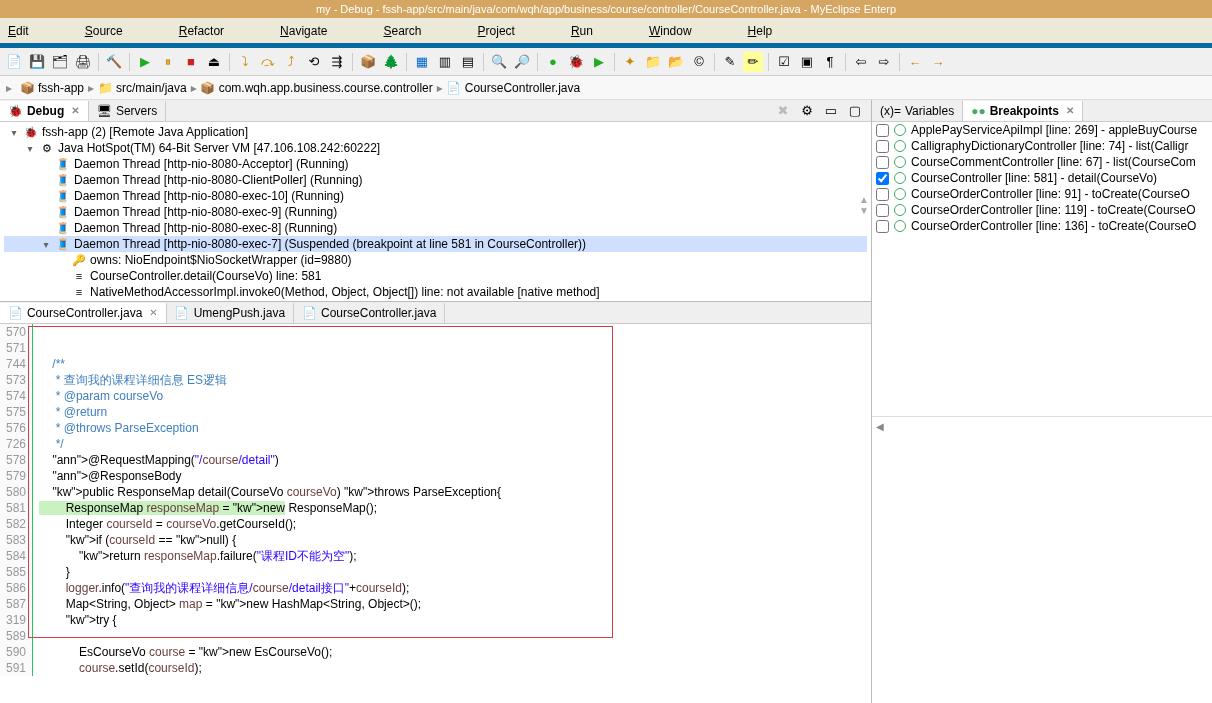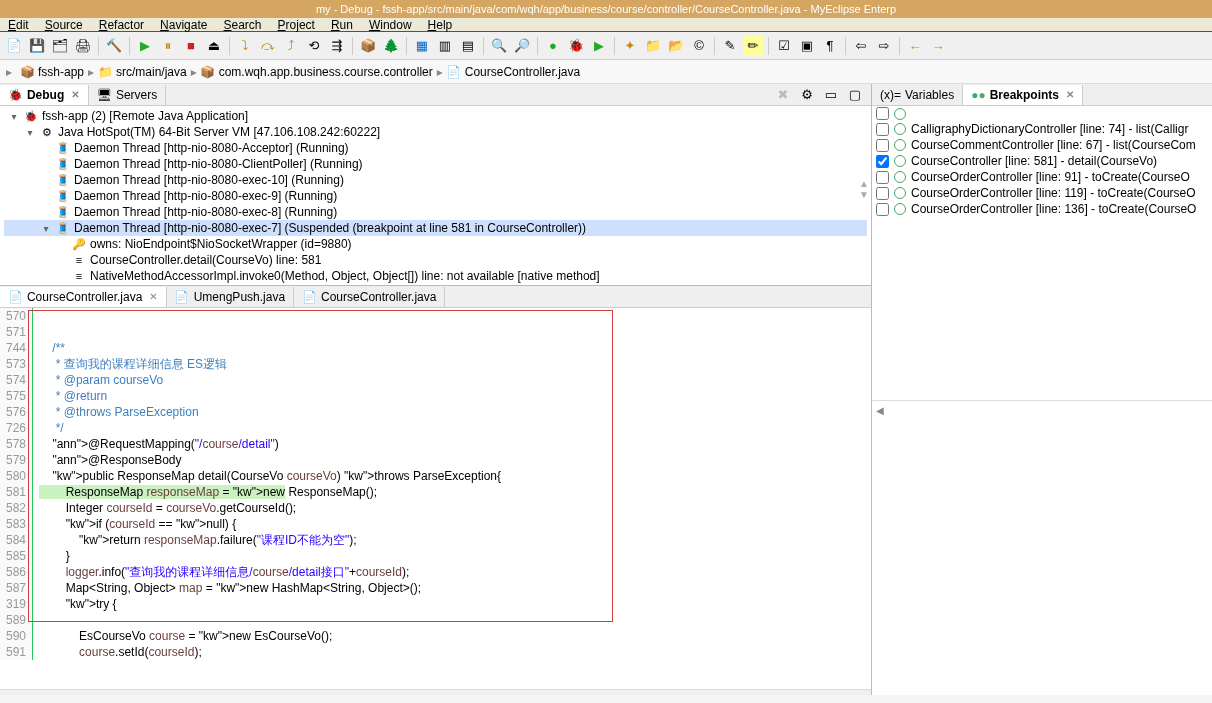--- a/index.html
+++ b/index.html
@@ -1,18 +1,18 @@
 <!DOCTYPE html>
 <html><head>
 <meta charset="utf-8">
 <style>
 * { margin:0; padding:0; box-sizing:border-box; font-family:"Segoe UI",Tahoma,sans-serif; font-size:12px; }
 body { background:#f5f5f5; color:#000; width:1212px; height:703px; overflow:hidden; }
 .titlebar { background:#d4a662; color:#fff; height:18px; display:flex; align-items:center; justify-content:center; font-size:11px; white-space:nowrap; overflow:hidden; }
-.menubar { background:#ece9d8; height:14px; display:flex; align-items:center; border-bottom:1px solid #0369a1; }
+.menubar { background:#ece9d8; height:30px; display:flex; align-items:center; border-bottom:5px solid #0369a1;gap:40px; }
 .menubar .mi { padding:2px 8px; cursor:pointer; }
 .mi u { text-decoration:underline; }
 .toolbar { background:#f0f0f0; height:28px; display:flex; align-items:center; gap:3px; border-bottom:1px solid #ccc; padding:0 4px; }
 .tb-icon { width:20px; height:20px; display:flex; align-items:center; justify-content:center; font-size:13px; cursor:pointer; }
 .tb-sep { width:1px; height:18px; background:#ccc; margin:0 2px; }
 .breadcrumb { background:#f8f8f8; height:24px; display:flex; align-items:center; padding:0 6px; border-bottom:1px solid #ddd; gap:4px; font-size:11px; }
 .breadcrumb .bc-item { display:flex; align-items:center; gap:3px; cursor:pointer; }
 .breadcrumb .sep { color:#888; }
 .main { display:flex; height:calc(100% - 92px); }
 .left-col { flex:1; display:flex; flex-direction:column; border-right:1px solid #bbb; min-width:0; }
@@ -292,20 +292,21 @@
       <div class="vtab active">
         <span style="color:#4a6">●●</span>
         <span>Breakpoints</span>
         <span class="xclose">✕</span>
       </div>
     </div>
     <div class="bp-view" id="bp-view">
         <div class="bp-row">
           <input type="checkbox" style="">
           <span class="bp-ic"></span>
+          <span>ApplePayServiceApiImpl [line: 269] - appleBuyCourse</span>
         </div>
         <div class="bp-row">
           <input type="checkbox" style="">
           <span class="bp-ic"></span>
           <span>CalligraphyDictionaryController [line: 74] - list(Calligr</span>
         </div>
         <div class="bp-row">
           <input type="checkbox" style="">
           <span class="bp-ic"></span>
           <span>CourseCommentController [line: 67] - list(CourseCom</span>

